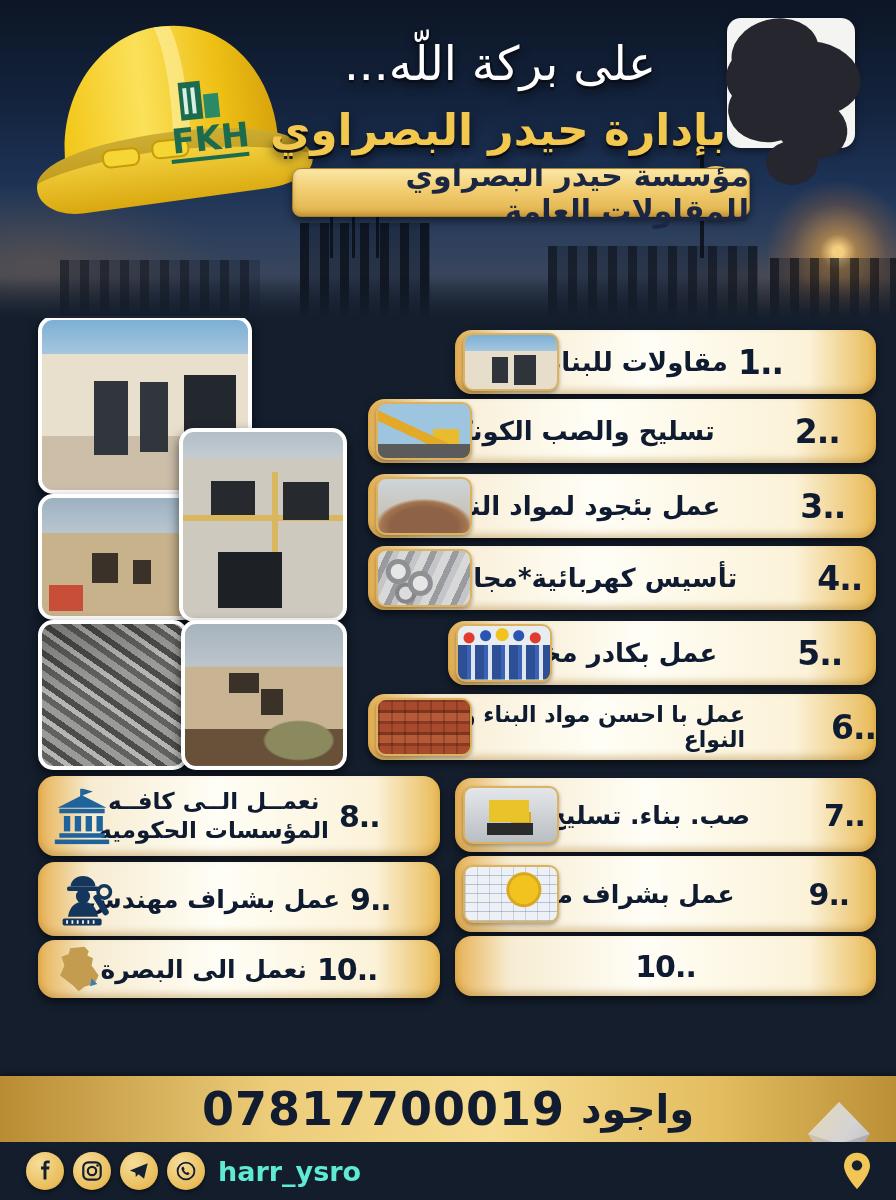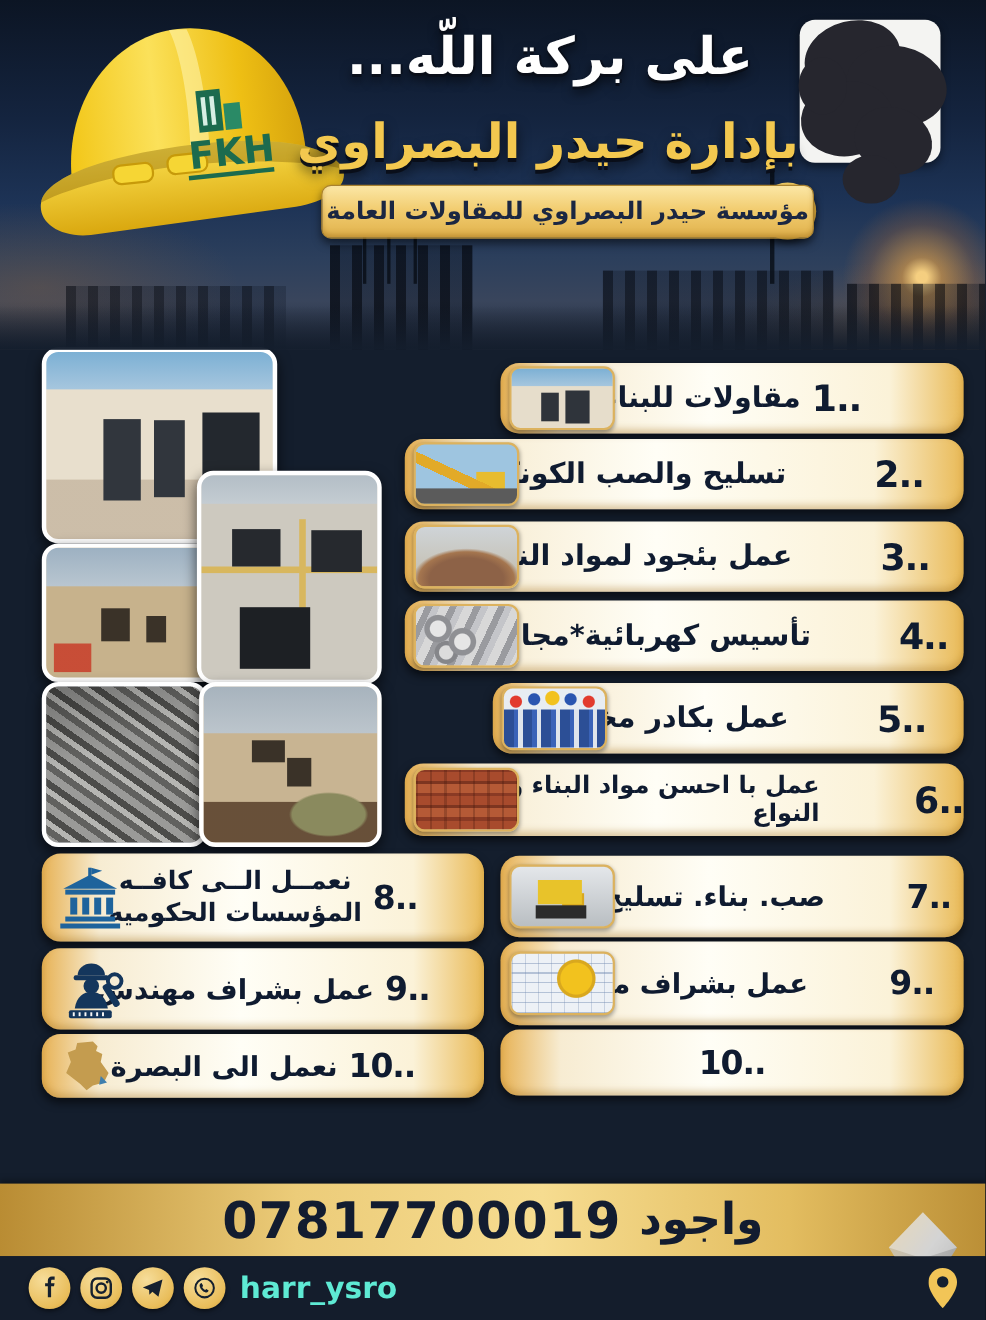--- a/index.html
+++ b/index.html
@@ -32,38 +32,39 @@
 
   
   .helmet{position:absolute;left:22px;top:6px;}
   
   .redacted{position:absolute;left:727px;top:18px;width:128px;height:130px;
     background:#f4f4f2;border-radius:14px;box-shadow:0 3px 8px rgba(0,0,0,.45);}
   .scribble{position:absolute;left:700px;top:8px;}
 
   
   .t-bismillah{
-    position:absolute;left:280px;top:18px;width:440px;height:66px;
+    position:absolute;left:280px;top:30px;width:440px;height:66px;
     display:flex;align-items:center;justify-content:center;
-    color:#ffffff;font-size:47px;font-weight:bold;direction:rtl;
+    color:#ffffff;font-size:47px;font-weight:normal;direction:rtl;
     text-shadow:0 3px 0 rgba(10,14,24,.9),0 6px 10px rgba(0,0,0,.6),2px 0 0 rgba(10,14,24,.6);
   }
   .t-management{
     position:absolute;left:268px;top:98px;width:460px;height:62px;
     display:flex;align-items:center;justify-content:center;
     color:#f3c84f;font-size:44px;font-weight:bold;direction:rtl;
     text-shadow:0 3px 0 rgba(10,14,24,.95),0 6px 12px rgba(0,0,0,.65);
   }
   .t-banner{
     position:absolute;left:292px;top:168px;width:446px;height:47px;
     background:linear-gradient(180deg,#fbe7a6 0%,#f2cd71 45%,#e0b14b 100%);
     border:1px solid #a8812f;border-radius:9px;
     display:flex;align-items:center;justify-content:center;direction:rtl;
-    color:#1b2742;font-size:22px;font-weight:bold;
+    color:#1b2742;font-size:30px;font-weight:bold;
     box-shadow:0 4px 8px rgba(0,0,0,.5), inset 0 -3px 5px rgba(150,100,20,.4);
+    padding-left:10px;
   }
   .banner-dot{
     position:absolute;left:690px;top:166px;width:52px;height:52px;border-radius:50%;
     background:radial-gradient(circle at 35% 30%,#ffe98e,#edba45 60%,#c68f24);
     box-shadow:0 3px 6px rgba(0,0,0,.5);
   }
 
   
   .photo{position:absolute;border:4px solid #ffffff;border-radius:15px;
     box-shadow:0 5px 12px rgba(0,0,0,.6);background-repeat:no-repeat;}

